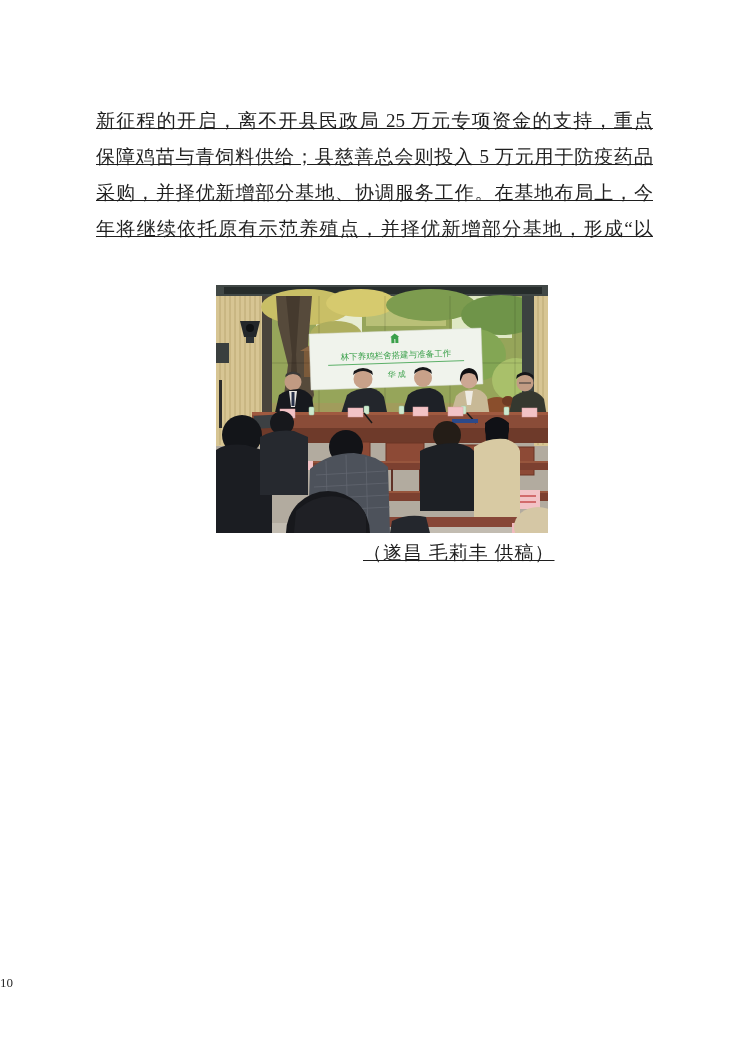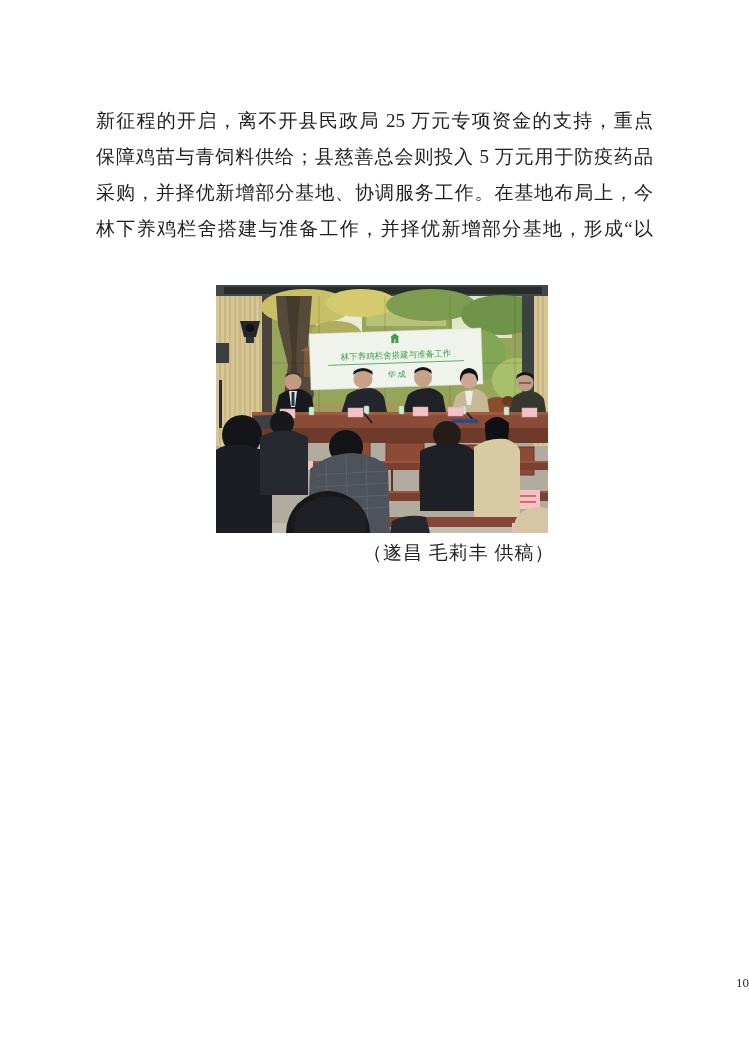--- a/index.html
+++ b/index.html
@@ -10,52 +10,54 @@
     margin:0 auto;
     overflow:hidden;
     font-family:"Liberation Serif","DejaVu Serif",serif;
   }
   .body-text{
     position:absolute;
     left:96px;top:103px;width:557px;
     color:#1f1f1f;
     font-size:19px;
     line-height:36px;
+    text-decoration:underline;
   }
   .body-text .line{white-space:nowrap;}
   .body-text .line.just{
     white-space:normal;
     text-align:justify;
     text-align-last:justify;
   }
   .photo-wrap{
     position:absolute;left:216px;top:285px;width:332px;height:248px;
   }
   .photo-wrap svg{display:block;}
   .caption{
     position:absolute;left:363px;top:540px;
     font-size:19px;color:#1f1f1f;letter-spacing:1px;
     white-space:nowrap;
+    text-decoration:underline;
   }
   .page-number{
     position:absolute;left:0;right:0;top:975px;
-    text-align:right;
+    text-align:left;
     font-size:13px;color:#2a2a2a;
   }
 </style>
 </head>
 <body>
 
 <div class="page">
 
   <div class="body-text">
     <div class="line just">新征程的开启，离不开县民政局 25 万元专项资金的支持，重点</div>
     <div class="line just">保障鸡苗与青饲料供给；县慈善总会则投入 5 万元用于防疫药品</div>
     <div class="line just">采购，并择优新增部分基地、协调服务工作。在基地布局上，今</div>
-    <div class="line just">林下养鸡栏舍搭建与准备工作，并择优新增部分基地，形成“以</div>
+    <div class="line just">年将继续依托原有示范养殖点，并择优新增部分基地，形成“以</div>
   </div>
 
   <div class="photo-wrap">
     <svg width="332" height="248" viewBox="0 0 332 248" xmlns="http://www.w3.org/2000/svg">
 
       <g>
         <rect x="0" y="140" width="332" height="108" fill="#b2ab9f"></rect>
         <rect x="0" y="238" width="332" height="10" fill="#c2bcb1"></rect>
       </g>
 

